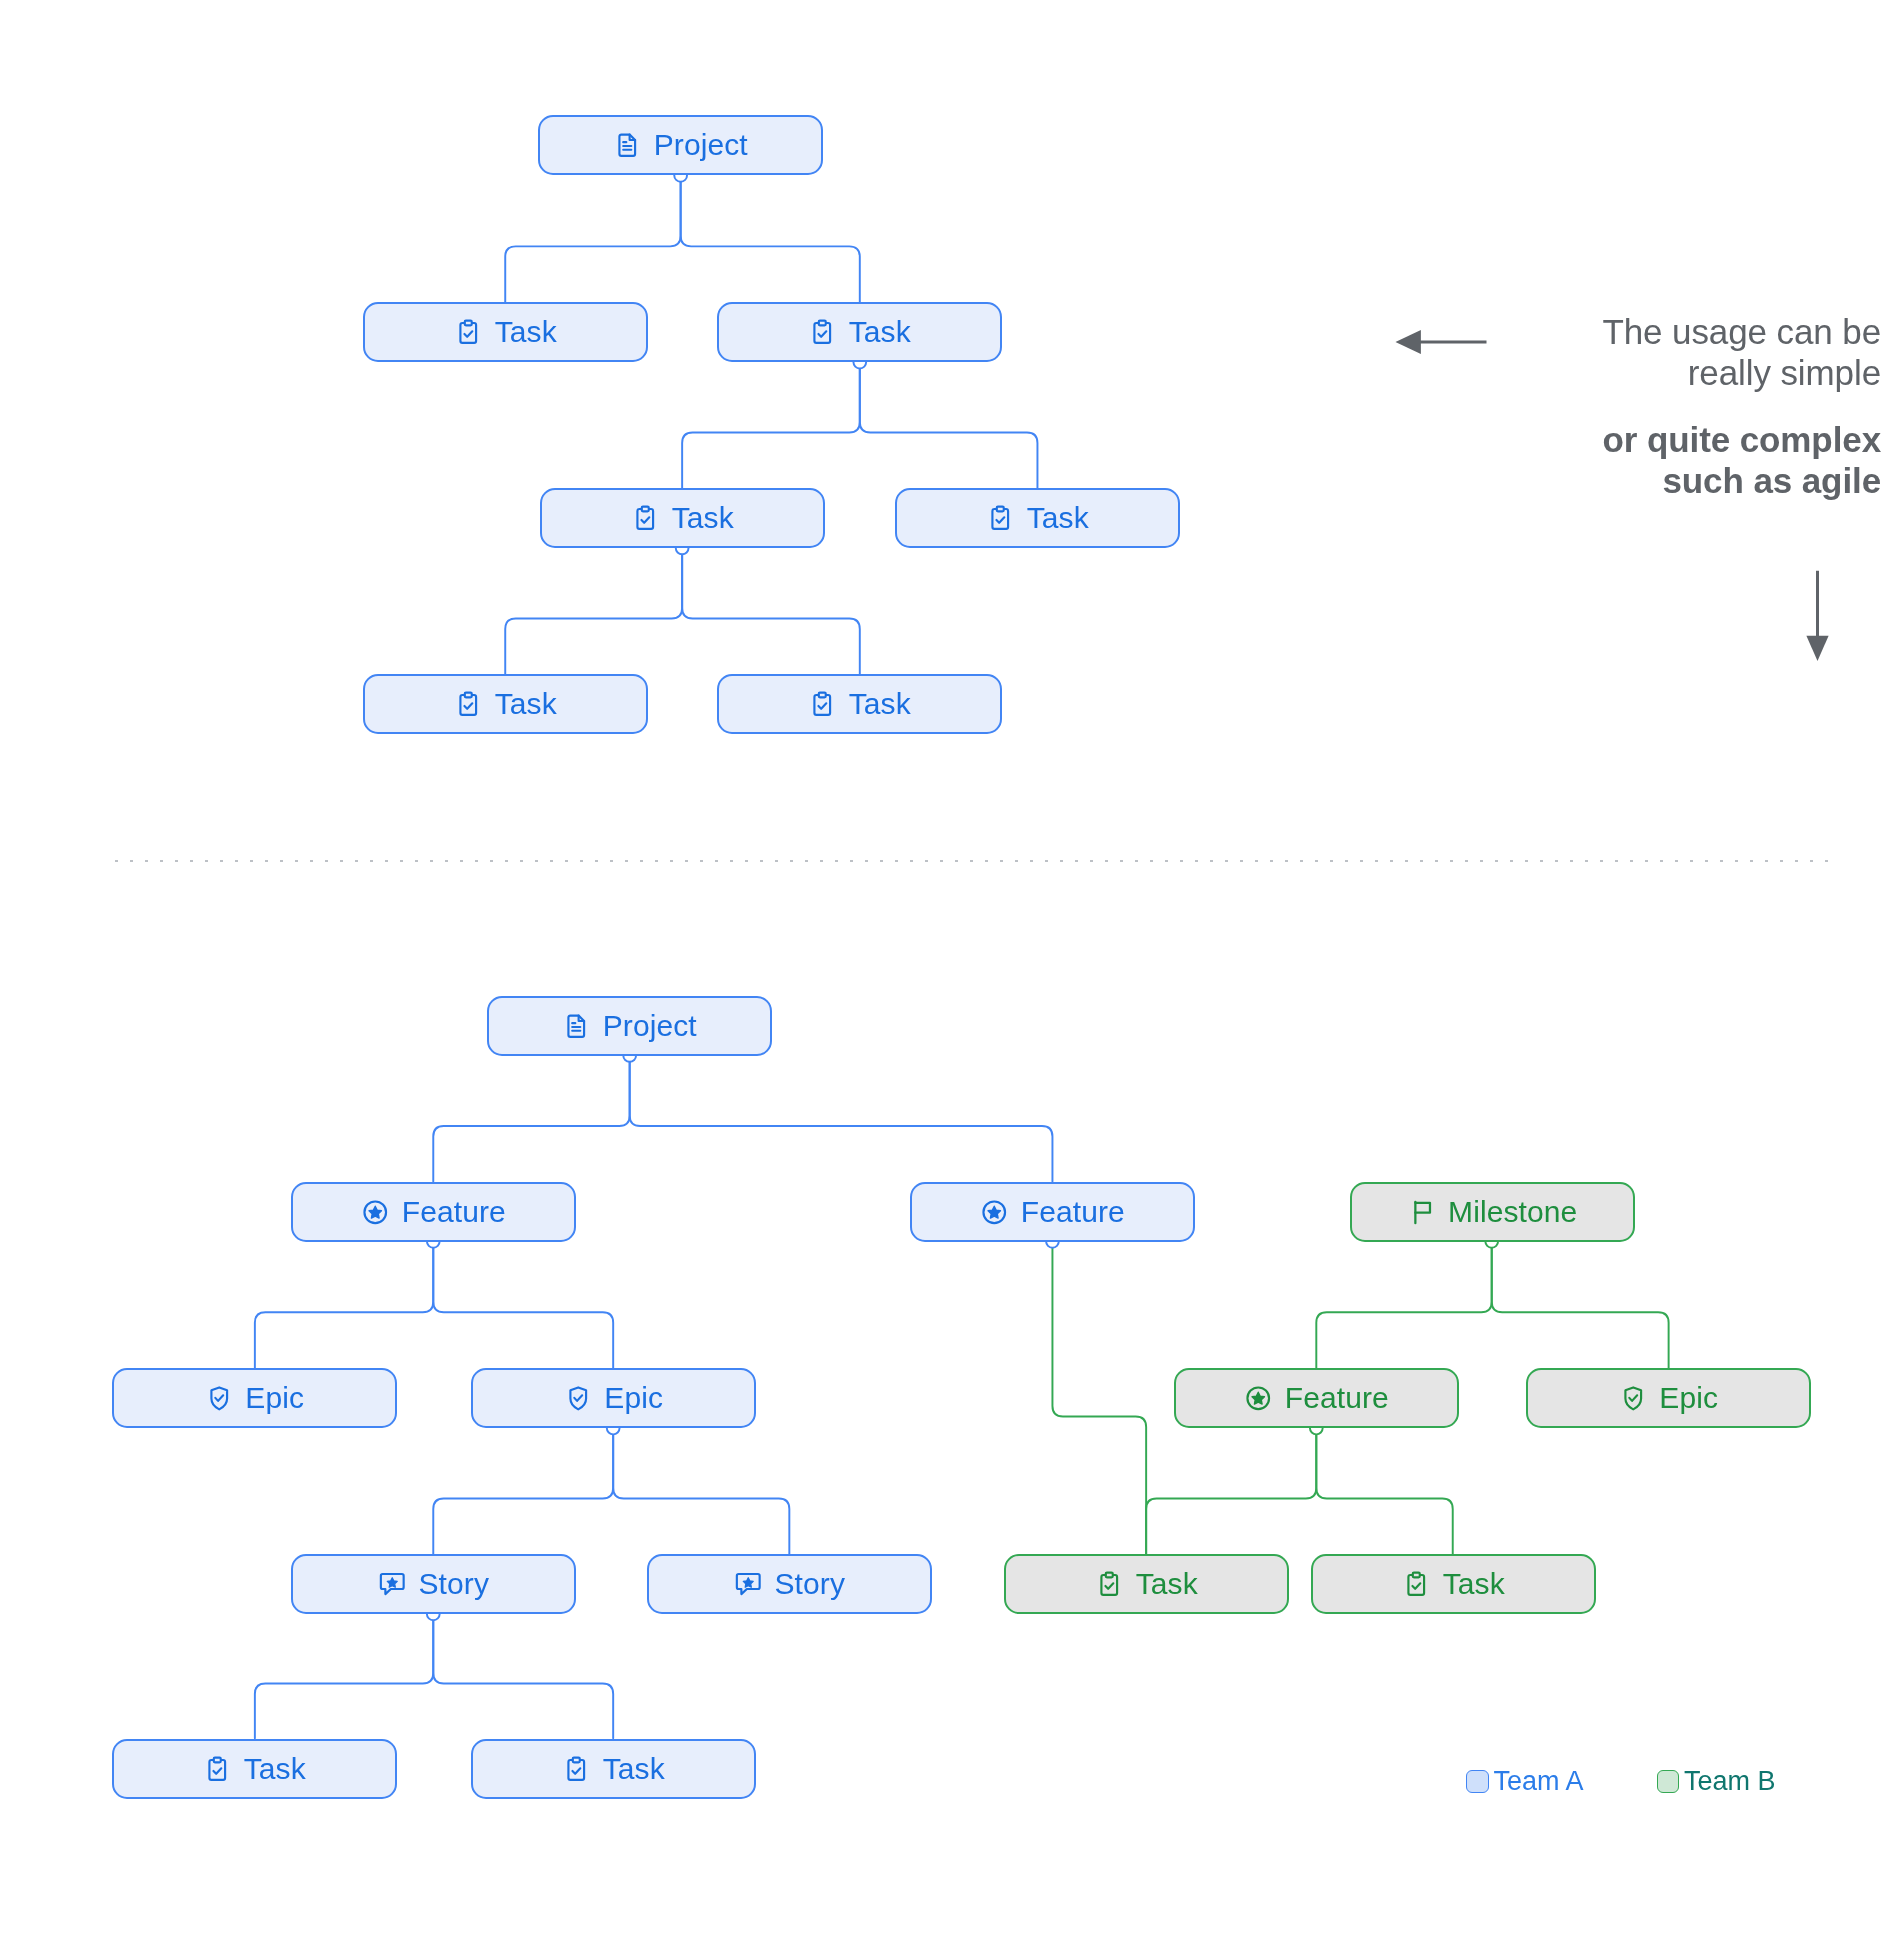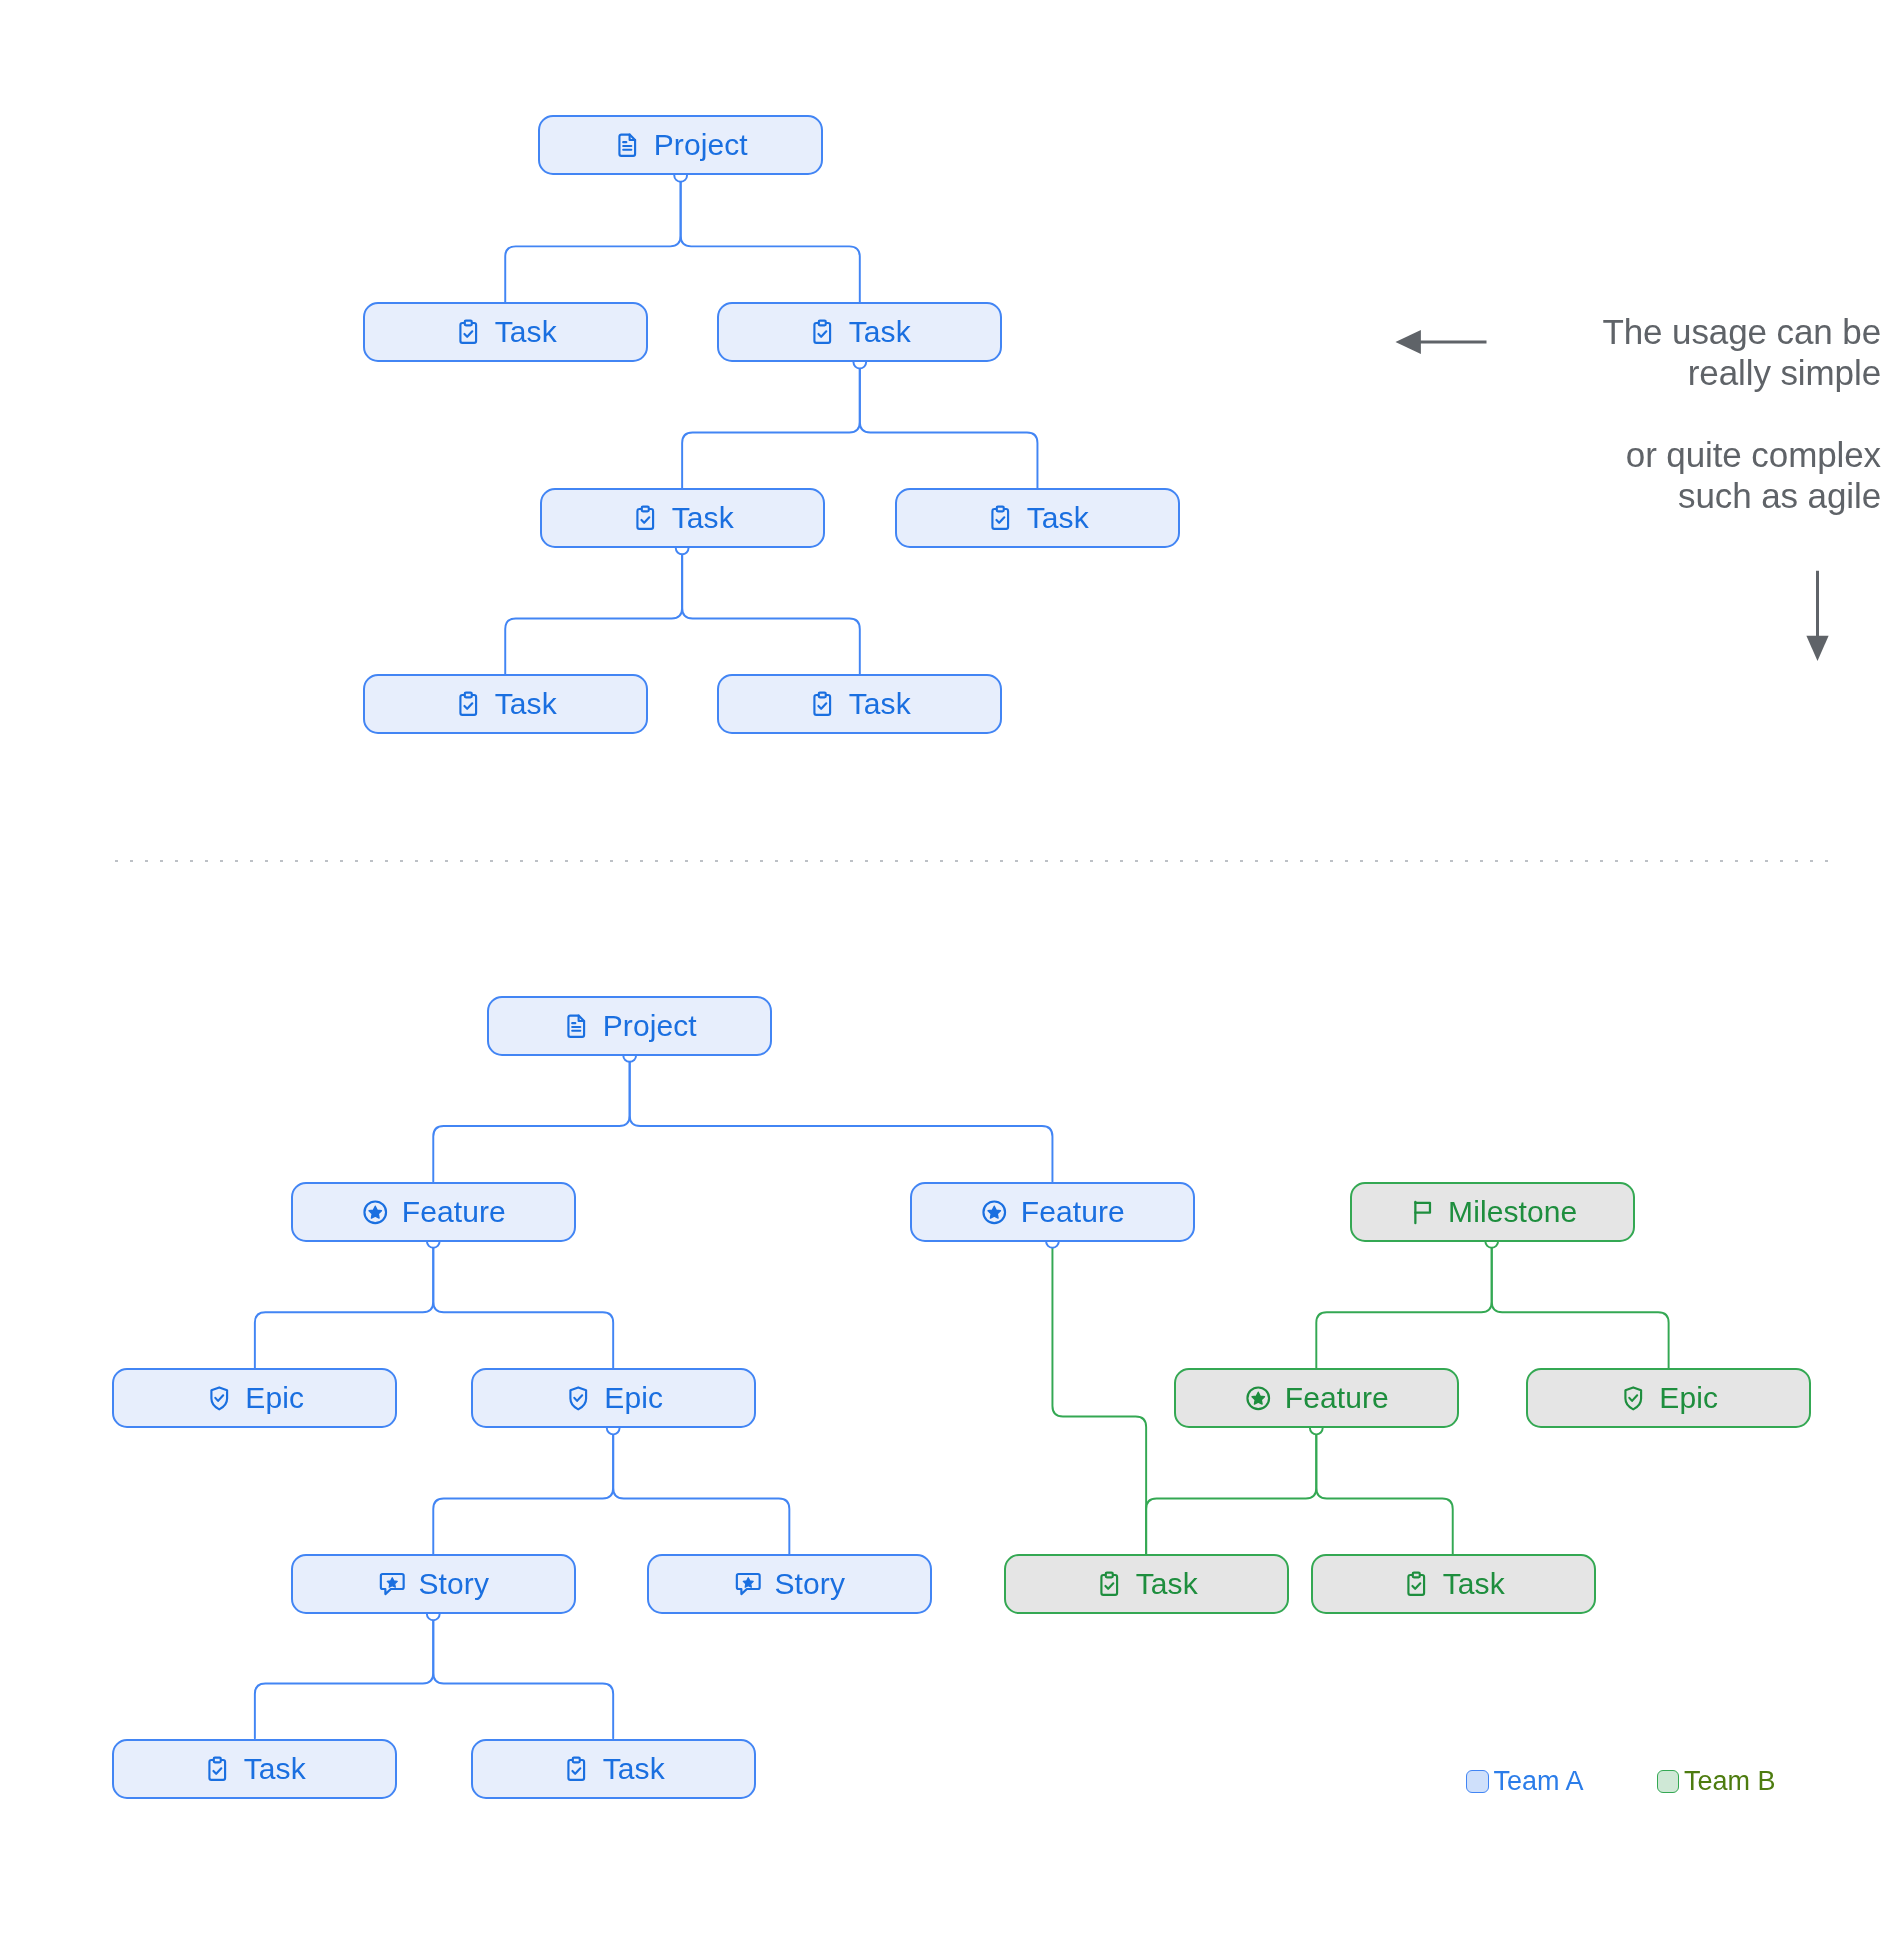--- a/index.html
+++ b/index.html
@@ -60,21 +60,21 @@
     left: 1536px;
     top: 311px;
     width: 345px;
     text-align: right;
     color: #5f6368;
     font-size: 35px;
     line-height: 1.18;
     letter-spacing: -0.1px;
   }
   #annotation .para { margin: 0; }
-  #annotation .para.second { margin-top: 40px; }
+  #annotation .para.second { margin-top: 25px; font-weight: bold; }
 
   
   #divider {
     position: absolute;
     left: 109px;
     top: 859px;
     width: 1728px;
     height: 3.7px;
     background-image: radial-gradient(circle, #bdc1c6 1.2px, rgba(0,0,0,0) 1.3px);
     background-size: 15px 3.7px;
@@ -99,21 +99,21 @@
   }
   .legend-swatch {
     width: 22.5px; height: 22.5px;
     border-radius: 6px;
     border-width: 1.9px;
     border-style: solid;
   }
   .legend-item.team-a .legend-swatch { background:#cfe0fb; border-color:#4285f4; }
   .legend-item.team-a .legend-label  { color:#2b7de9; }
   .legend-item.team-b .legend-swatch { background:#cfe8d6; border-color:#34a853; }
-  .legend-item.team-b .legend-label  { color:#4d7c0f;text-align:right; }
+  .legend-item.team-b .legend-label  { color:#0f766e;text-align:right; }
 </style>
 </head>
 <body>
 
 <div id="page">
 
   <svg id="edge-layer" viewBox="0 0 2532 2608" xmlns="http://www.w3.org/2000/svg">
       <path d="M 908 234 L 908 314.64 Q 908 328.64 894 328.64 L 688 328.64 Q 674 328.64 674 342.64 L 674 403" fill="none" stroke="#4285f4" stroke-width="2.6" stroke-linecap="round" stroke-linejoin="round"></path>
       <path d="M 908 234 L 908 314.64 Q 908 328.64 922 328.64 L 1133 328.64 Q 1147 328.64 1147 342.64 L 1147 403" fill="none" stroke="#4285f4" stroke-width="2.6" stroke-linecap="round" stroke-linejoin="round"></path>
       <path d="M 1147 483 L 1147 563.08 Q 1147 577.08 1133 577.08 L 924 577.08 Q 910 577.08 910 591.08 L 910 651" fill="none" stroke="#4285f4" stroke-width="2.6" stroke-linecap="round" stroke-linejoin="round"></path>

